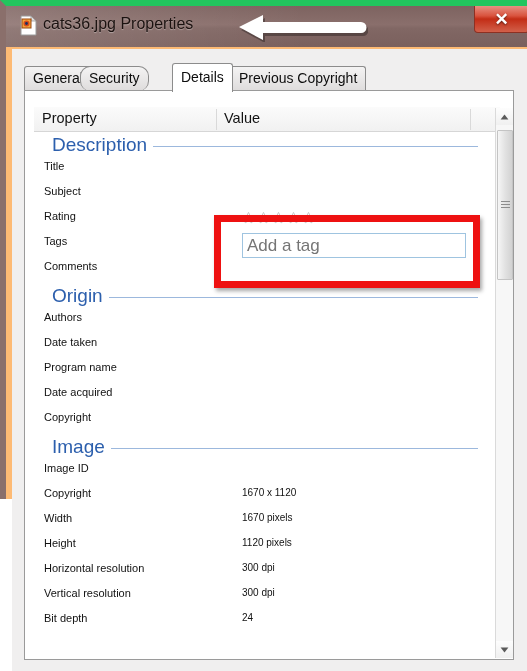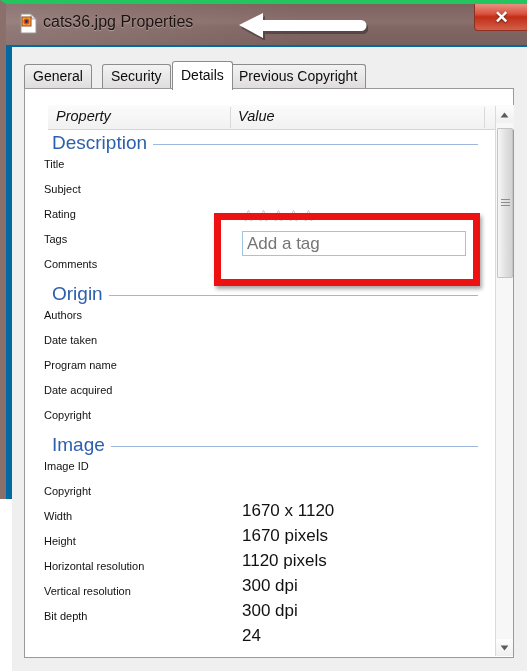--- a/index.html
+++ b/index.html
@@ -13,24 +13,24 @@
     font-family: "Liberation Sans", sans-serif;
     background: #ffffff;
   }
 
   
   .window {
     position: absolute;
     left: 0; top: 0;
     width: 527px;
     height: 499px;
-    background: #0369a1;
+    background: #fdba74;
     box-sizing: border-box;
     border-left: 6px solid #8a6f6b;
-    border-top: 4px solid #22c55e;
+    border-top: 6px solid #22c55e;
   }
 
   
   .titlebar {
     position: absolute;
     left: 0; top: 0;
     width: 521px;
     height: 41px;
     background: linear-gradient(to bottom, #7d6360 0%, #8a6f6c 45%, #816764 55%, #7a605d 100%);
     overflow: hidden;
@@ -130,27 +130,26 @@
     width: 490px;
     height: 570px;
     background: #ffffff;
     border: 1px solid #9a9a9a;
     box-sizing: border-box;
   }
 
   
   .col-header {
     position: absolute;
-    left: 36px; top: 58px;
+    left: 22px; top: 58px;
     width: 466px;
     height: 25px;
     background: linear-gradient(to bottom, #fbfbfb, #f1f1f1);
     border-bottom: 1px solid #d6d6d6;
     box-sizing: border-box;
-    font-style: italic;
   }
   .col-header .divider {
     position: absolute;
     top: 2px;
     width: 1px;
     height: 21px;
     background: #d9d9d9;
   }
   .col-label {
     position: absolute;
@@ -195,24 +194,23 @@
   .row .prop {
     position: absolute;
     left: 8px; top: 2px;
     font-size: 11px;
     color: #111111;
     white-space: nowrap;
   }
   .row .val {
     position: absolute;
     left: 206px; top: 2px;
-    font-size: 17px;
+    font-size: 10px;
     color: #111111;
     white-space: nowrap;
-    margin-top: 16px;
   }
 
   
   .stars {
     position: absolute;
     left: 206px; top: 3px;
     display: flex;
     gap: 2px;
   }
 
@@ -323,21 +321,21 @@
         <path d="M4 14 L28 2 L28 9 L126 9 A5.5 5.5 0 0 1 126 20 L28 20 L28 27 Z" fill="rgba(0,0,0,0.30)" transform="translate(2,3)"></path>
         <path d="M4 14 L28 2 L28 9 L126 9 A5.5 5.5 0 0 1 126 20 L28 20 L28 27 Z" fill="#ffffff"></path>
       </g>
     </svg>
   </div>
 
   <div class="dialog-body">
 
     <div class="tabstrip">
       <div class="tab" style="left:0px;">General</div>
-      <div class="tab" style="left:78px;">Security</div>
+      <div class="tab" style="left:56px;border-radius:10px;">Security</div>
       <div class="tab active" style="left:148px;">Details</div>
       <div class="tab" style="left:206px;">Previous Copyright</div>
     </div>
 
     <div class="list-panel"></div>
 
     <div class="col-header">
       <div class="col-label" style="left:8px;">Property</div>
       <div class="divider" style="left:182px;"></div>
       <div class="col-label" style="left:190px;">Value</div>

